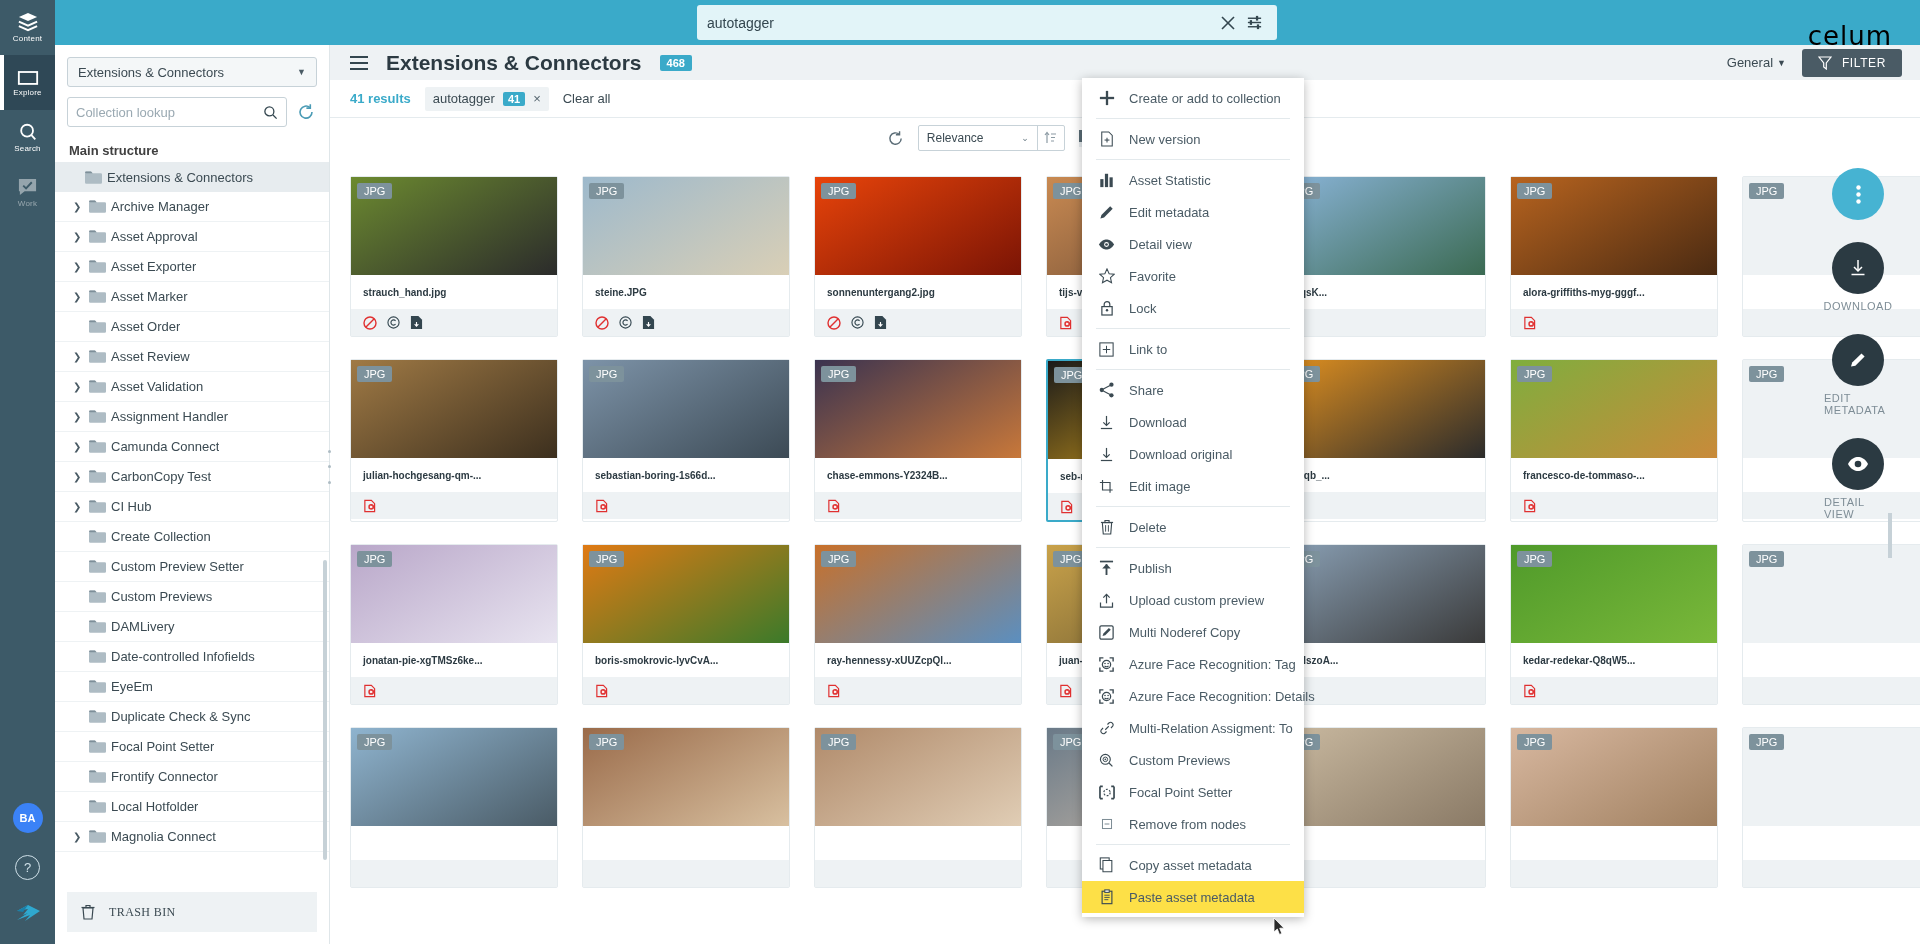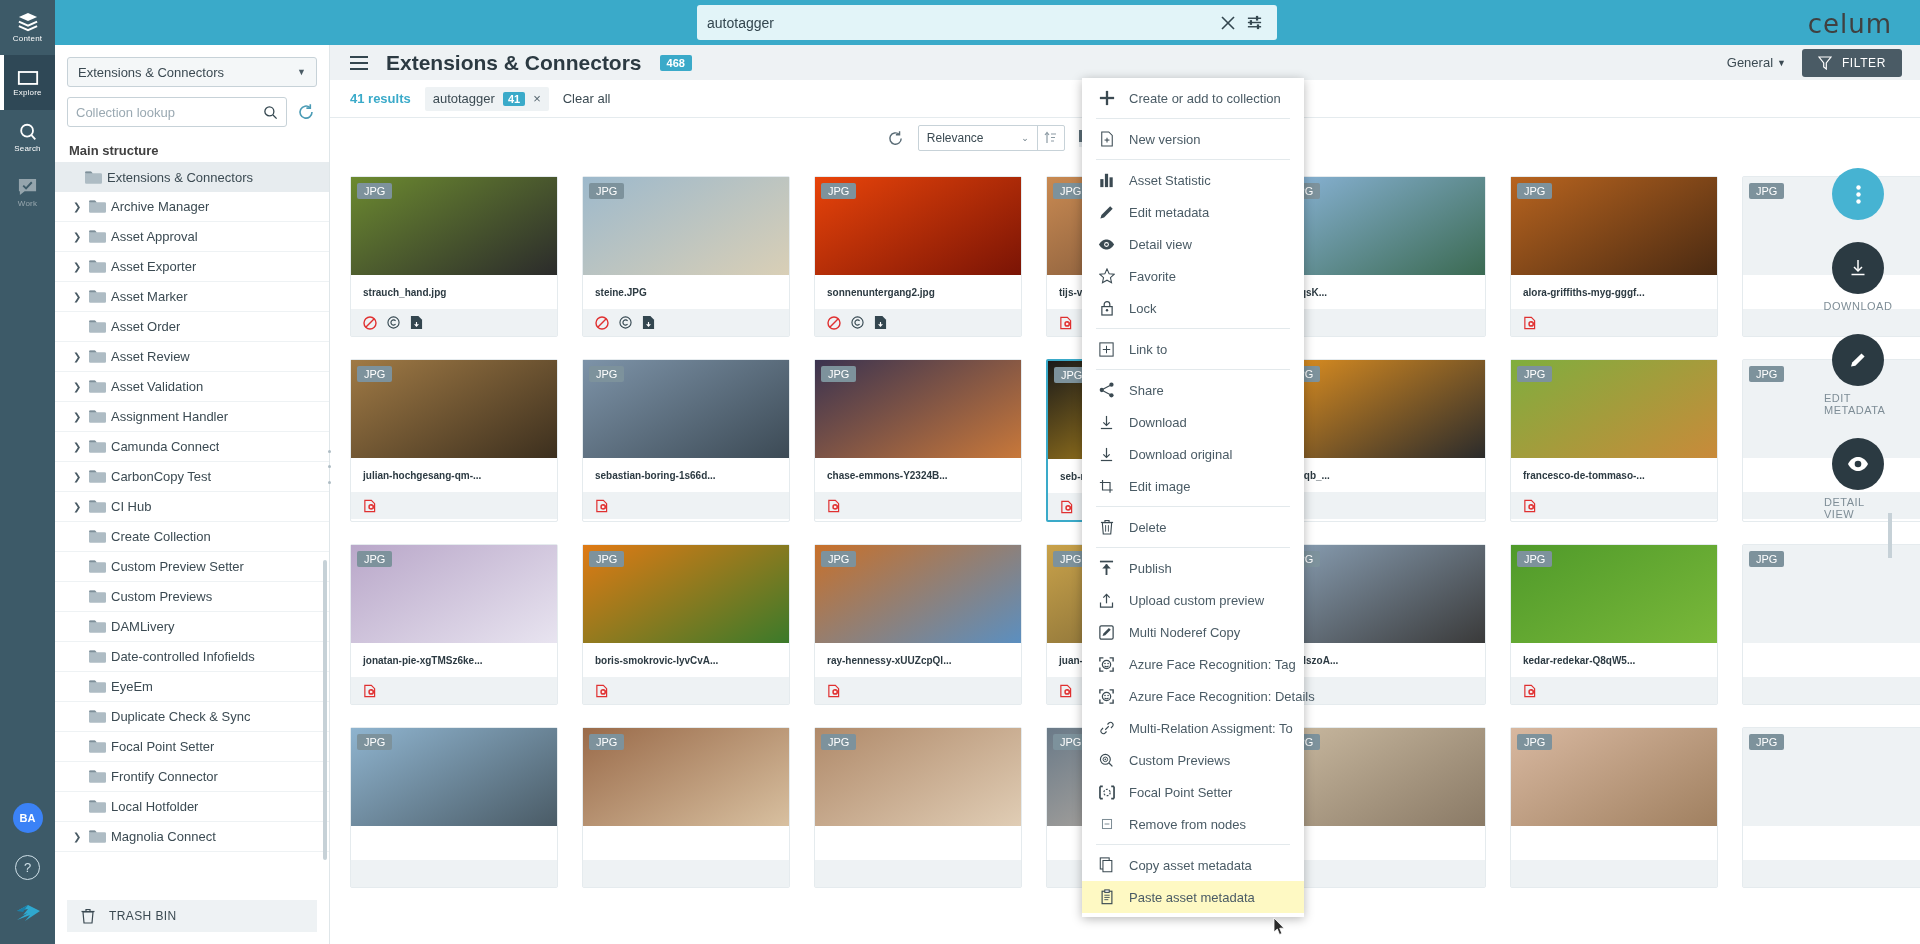--- a/index.html
+++ b/index.html
@@ -54,22 +54,22 @@
     background: #e2f4f8; border-radius: 3px; display: flex; align-items: center;
     padding: 0 10px;
   }
   .search-wrap input {
     flex: 1; border: none; outline: none; background: transparent;
     font-size: 14px; color: #33464f; font-family: "Liberation Sans", sans-serif;
   }
   .search-wrap input::placeholder { color: #8aa2ab; }
   .search-ic { width: 26px; height: 26px; display:flex; align-items:center; justify-content:center; cursor:pointer; color:#33464f; }
   .celum-logo {
-    position: absolute; right: 28px; top: 9px;
-    font-size: 26px; letter-spacing: 1px; color: #404040;
+    position: absolute; right: 28px; top: 21px;
+    font-size: 26px; letter-spacing: 1px; color: #000000;
     font-family: "DejaVu Sans", sans-serif; font-weight: 400;
   }
 
   
   .sidebar {
     position: absolute; left: 55px; top: 45px; width: 275px; height: 899px;
     background: #ffffff; border-right: 1px solid #dfe6e9; z-index: 40;
     display: flex; flex-direction: column;
   }
   .coll-select {
@@ -104,23 +104,23 @@
   .tnode .arr.empty { visibility: hidden; }
   .tnode .fold { width: 22px; flex: 0 0 22px; display:flex; align-items:center; }
   .tnode .lbl { white-space: nowrap; overflow:hidden; text-overflow: ellipsis; }
   .tnode.lvl0 { padding-left: 14px; }
   .tnode.lvl1 { padding-left: 18px; }
   .scrollbar-v {
     position: absolute; right: 2px; top: 398px; width: 4px; height: 300px;
     background: #c6d1d7; border-radius: 2px;
   }
   .trash {
-    height: 32px; margin: 0 12px 12px 12px; background: #eef2f4; display:flex;
+    height: 40px; margin: 0 12px 12px 12px; background: #eef2f4; display:flex;
     align-items:center; gap: 14px; padding-left: 14px; font-size: 12px;
-    letter-spacing: .4px; color: #3b4a52; cursor: pointer;
+    letter-spacing: .4px; color: #3b4a52; cursor: pointer; font-family: Liberation Serif, serif;
   }
   .sb-grip {
     position:absolute; right: -5px; top: 45%; width: 10px; height: 34px; z-index: 45;
     display:flex; flex-direction:column; align-items:center; justify-content:space-between;
   }
   .sb-grip i { width:3px;height:3px;border-radius:50%;background:#aebcc4;display:block; }
 
   
   .content {
     position: absolute; left: 330px; top: 45px; right: 0; bottom: 0; background: #fff;
@@ -210,21 +210,21 @@
 
   
   .ctxmenu {
     position: absolute; left: 1082px; top: 78px; width: 222px; background: #ffffff;
     box-shadow: 0 2px 10px rgba(0,0,0,.28); z-index: 200; padding: 4px 0;
   }
   .mi {
     height: 32px; display: flex; align-items: center; gap: 14px; padding: 0 16px;
     font-size: 13px; color: #4a5b65; cursor: pointer; white-space: nowrap;
   }
-  .mi:hover, .mi.hovered { background: #fef9c3; }
+  .mi:hover, .mi.hovered { background: #fde047; }
   .mi .mic { width: 17px; display: flex; align-items: center; justify-content: center; color: #3b4a52; flex:0 0 17px;}
   .msep { height: 1px; background: #e3e9ec; margin: 4px 14px; }
   .cursor-ptr {
     position: absolute; left: 1273px; top: 918px; width: 14px; height: 18px; z-index: 300;
   }
 
   
   .fabs {
     position: absolute; right: 28px; top: 168px; width: 68px;
     display: flex; flex-direction: column; align-items: center; z-index: 70;

